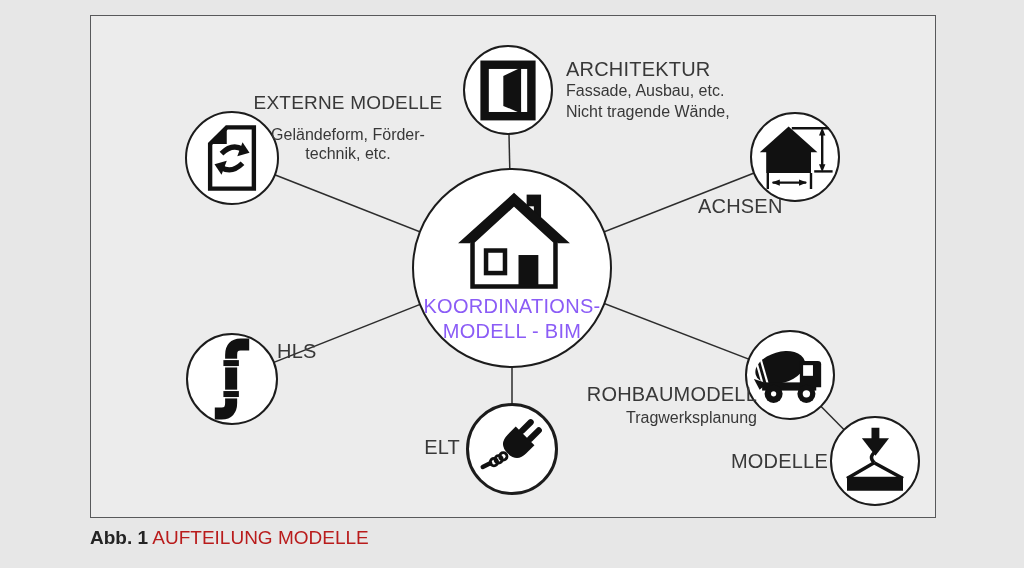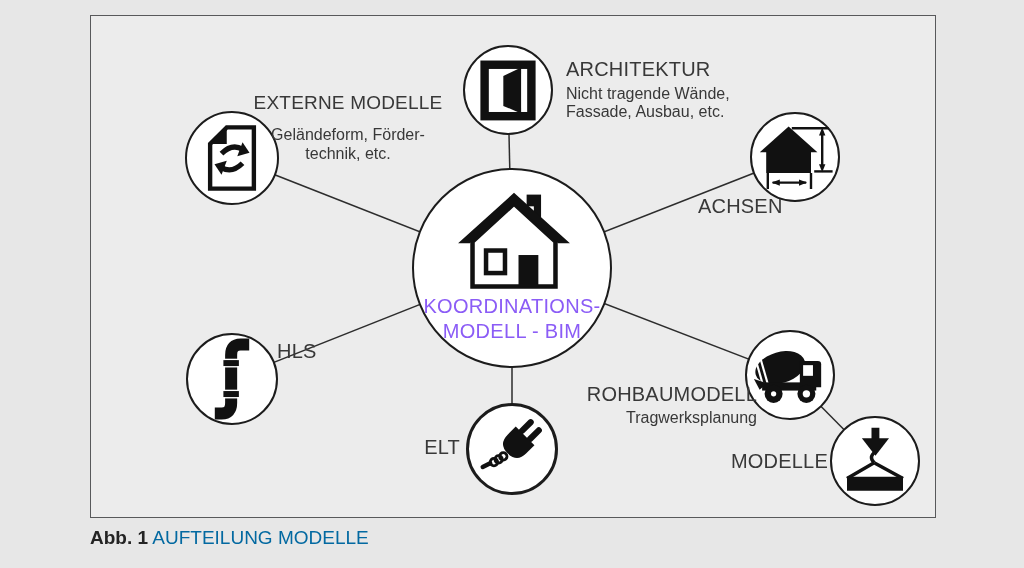--- a/index.html
+++ b/index.html
@@ -20,21 +20,21 @@
   .label .title{font-size:20px;letter-spacing:.2px;}
   .label .sub{font-size:16px;}
   .ta-c{text-align:center;} .ta-r{text-align:right;}
   .center-node{border-width:2.5px;}
   .elt-node{border-width:3px;}
   .center-title{position:absolute;left:0;right:0;top:124px;text-align:center;
         font-size:20px;line-height:25px;color:#8b5cf6;letter-spacing:.3px;z-index:3;}
   .center-icon-wrap{position:absolute;left:44px;top:21px;z-index:3;}
   .caption{position:absolute;left:90px;top:527px;font-size:19px;color:#242424;z-index:3;}
   .caption .abb{font-weight:bold;}
-  .caption .rest{font-weight:normal;color:#0369a1;}
+  .caption .rest{font-weight:normal;color:#b91c1c;}
 </style>
 </head>
 <body>
 
 <div class="stage">
 
   <div class="frame"></div>
 
   <svg class="connectors" viewBox="0 0 1024 568" xmlns="http://www.w3.org/2000/svg">
     <g stroke="#2d2d2d" stroke-width="1.5">
@@ -68,22 +68,22 @@
   <div class="node" style="left:463px;top:45px;width:90px;height:90px;">
     <span>
       <svg width="58" height="62" viewBox="0 0 62 64">
         <rect x="6" y="5" width="50" height="55" fill="#fff" stroke="#111" stroke-width="9"></rect>
         <polygon points="45,8 45,57 26,49 26,17" fill="#111"></polygon>
       </svg>
     </span>
   </div>
   <div class="label" style="left:566px;top:58px;">
     <div class="title">ARCHITEKTUR</div>
+    <div class="sub">Fassade, Ausbau, etc.</div>
     <div class="sub" style="margin-top:3px;">Nicht tragende Wände,</div>
-    <div class="sub">Fassade, Ausbau, etc.</div>
   </div>
 
   <div class="node" style="left:185px;top:111px;width:94px;height:94px;">
     <span>
       <svg width="56" height="70" viewBox="0 0 64 80">
         <path d="M 26 5 L 57 5 L 57 75 L 7 75 L 7 24 Z" fill="#fff" stroke="#111" stroke-width="5"></path>
         <polygon points="26,5 26,24 7,24" fill="#111"></polygon>
         <path d="M 20 35 Q 32 23 44 30" fill="none" stroke="#111" stroke-width="6"></path>
         <polygon points="44,22 52,34 38,38" fill="#111"></polygon>
         <path d="M 44 46 Q 32 58 20 51" fill="none" stroke="#111" stroke-width="6"></path>

